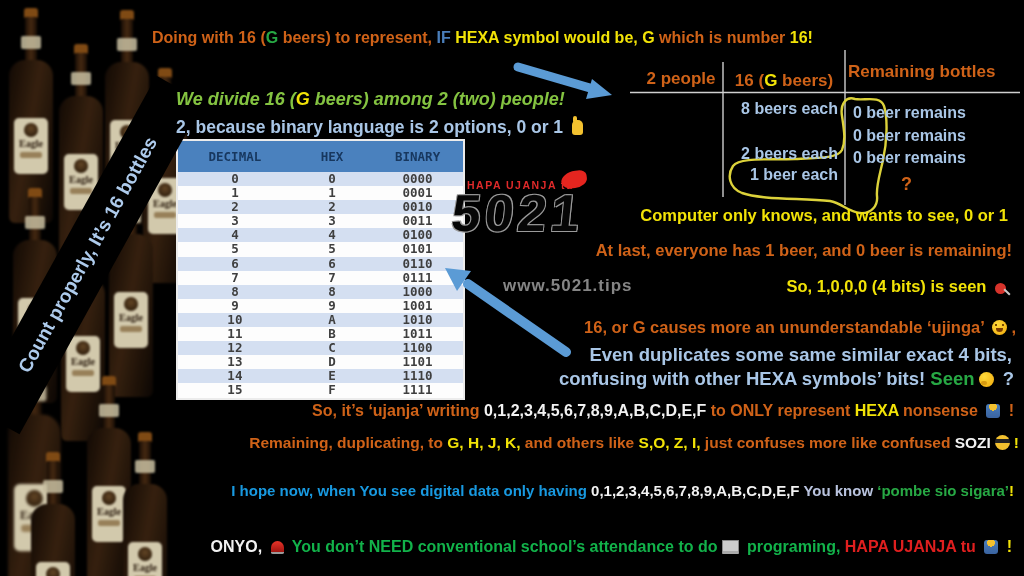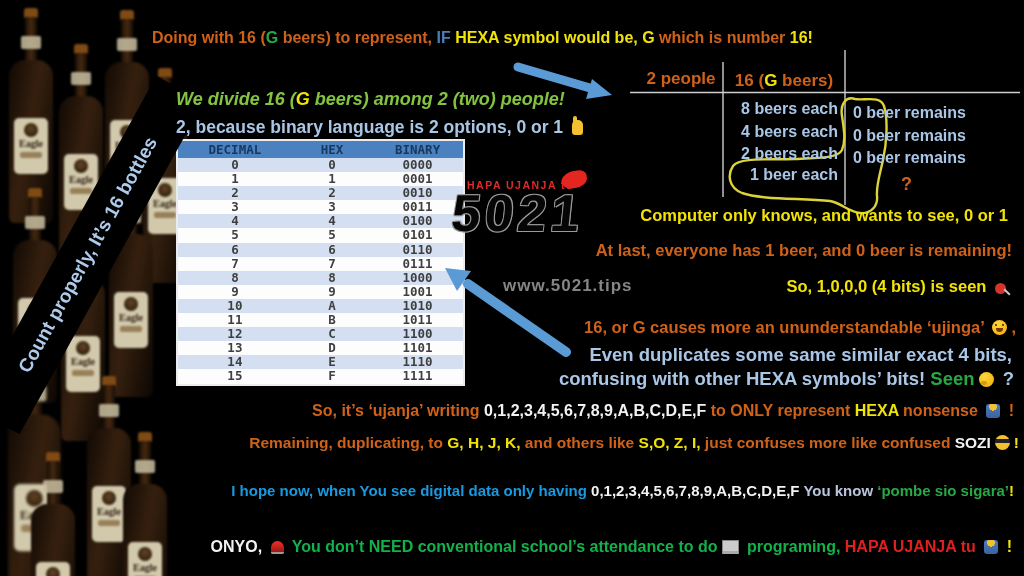--- a/index.html
+++ b/index.html
@@ -34,21 +34,21 @@
   #dt-remaining{left:848px;top:62px;font-size:17px;color:#cf6218;}
   .dt-share{position:absolute;width:136px;text-align:right;left:702px;font-size:16px;color:#a9c6e6;white-space:nowrap;z-index:6;font-weight:bold;}
   #share-0{top:100px;} #share-1{top:123px;} #share-2{top:145px;} #share-3{top:166px;}
   .dt-rem{position:absolute;left:853px;font-size:16px;color:#a9c6e6;white-space:nowrap;z-index:6;font-weight:bold;}
   #rem-0{top:104px;} #rem-1{top:127px;} #rem-2{top:149px;}
   #dt-q{position:absolute;left:901px;top:174px;font-size:18px;color:#cf6218;z-index:6;font-weight:bold;}
 
   
   #hex-table{position:absolute;left:176px;top:139px;width:289px;border-collapse:collapse;
              border:2px solid #ececec;font-family:"DejaVu Sans Mono",monospace;z-index:2;}
-  #hex-table th{background:#4a81be;color:#17375e;font-size:12.5px;padding:1px 0;line-height:15px;}
+  #hex-table th{background:#4a81be;color:#17375e;font-size:12.5px;padding:8px 0;line-height:15px;}
   #hex-table th:nth-child(1){width:40%;} #hex-table th:nth-child(2){width:28%;} #hex-table th:nth-child(3){width:32%;}
   #hex-table td{font-size:12.5px;color:#3f3f3f;text-align:center;padding:0;line-height:14.1px;font-weight:bold;}
   #hex-table tr.odd{background:#d4dff1;} #hex-table tr.even{background:#fdfdfd;}
 
   
   #wm-brand{left:467px;top:179px;font-size:10.5px;color:#e02a2a;letter-spacing:1.5px;z-index:5;}
   #wm-beret{position:absolute;left:561px;top:171px;width:26px;height:17px;background:#e5251f;
             border-radius:65% 35% 55% 45%;transform:rotate(-8deg);z-index:5;}
   #wm-logo{left:452px;top:183px;font-size:52px;color:#060606;letter-spacing:4px;transform:skewX(-6deg);
            text-shadow:-1px -1px 0 #9a9a9a,1px -1px 0 #9a9a9a,-1px 1px 0 #9a9a9a,1px 1px 0 #9a9a9a;z-index:5;}
@@ -323,22 +323,22 @@
     </g>
     <g>
       <path d="M566,352 L468,284" stroke="#5b9bd5" stroke-width="10" stroke-linecap="round" fill="none"></path>
       <polygon points="445,268 471,271 457,291" fill="#5b9bd5"></polygon>
     </g>
     <path fill="none" stroke="#dcd23a" stroke-width="2.4" stroke-linejoin="round" d="M855,99 C846,96 840,104 842,116 C844,130 846,140 842,150 C838,158 820,158 795,159 C768,160 740,157 733,166 C727,175 729,188 742,193 C762,200 800,198 830,201 C842,203 848,212 860,213 C872,214 878,205 877,196 C876,186 880,174 883,160 C887,142 888,118 884,106 C880,95 864,101 855,99 Z"></path>
   </svg>
 
   <div class="line" id="dt-people">2 people</div>
   <div class="line" id="dt-beers"><span class="c-orange">16 (</span><span class="c-yellow">G</span><span class="c-orange"> beers)</span></div>
+  <div class="line" id="dt-remaining">Remaining bottles</div>
   <div class="dt-share" id="share-0">8 beers each</div>
-  <div class="dt-share" id="share-1">4 beers each</div>
   <div class="dt-share" id="share-2">2 beers each</div>
   <div class="dt-share" id="share-3">1 beer each</div>
   <div class="dt-rem" id="rem-0">0 beer remains</div>
   <div class="dt-rem" id="rem-1">0 beer remains</div>
   <div class="dt-rem" id="rem-2">0 beer remains</div>
   <div id="dt-q">?</div>
 
   <div class="line" id="wm-brand">HAPA UJANJA tu</div>
   <div id="wm-beret"></div>
   <div class="line" id="wm-logo">5021</div>

